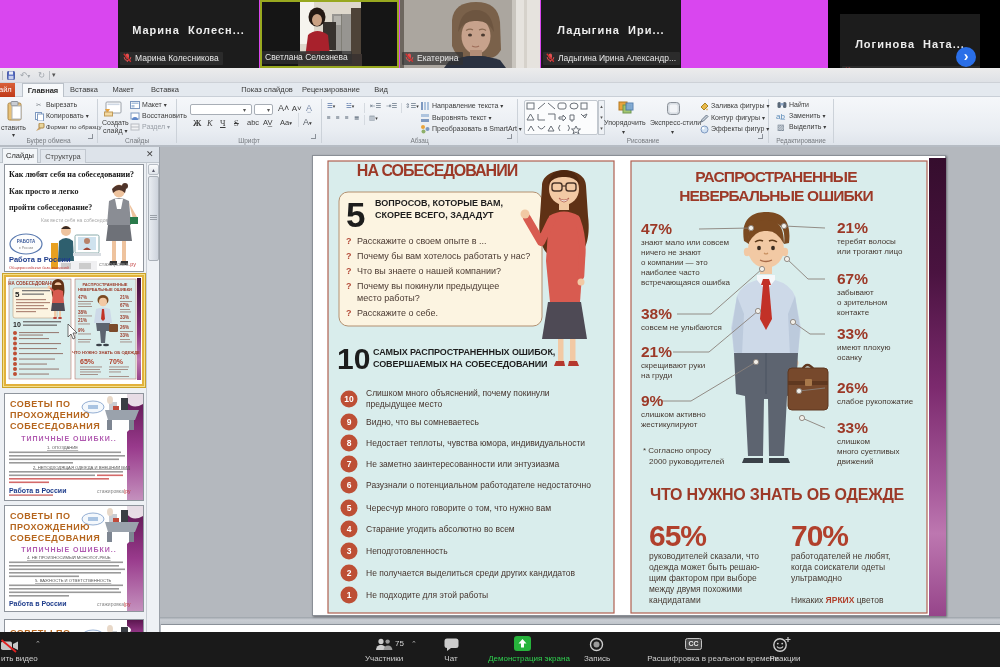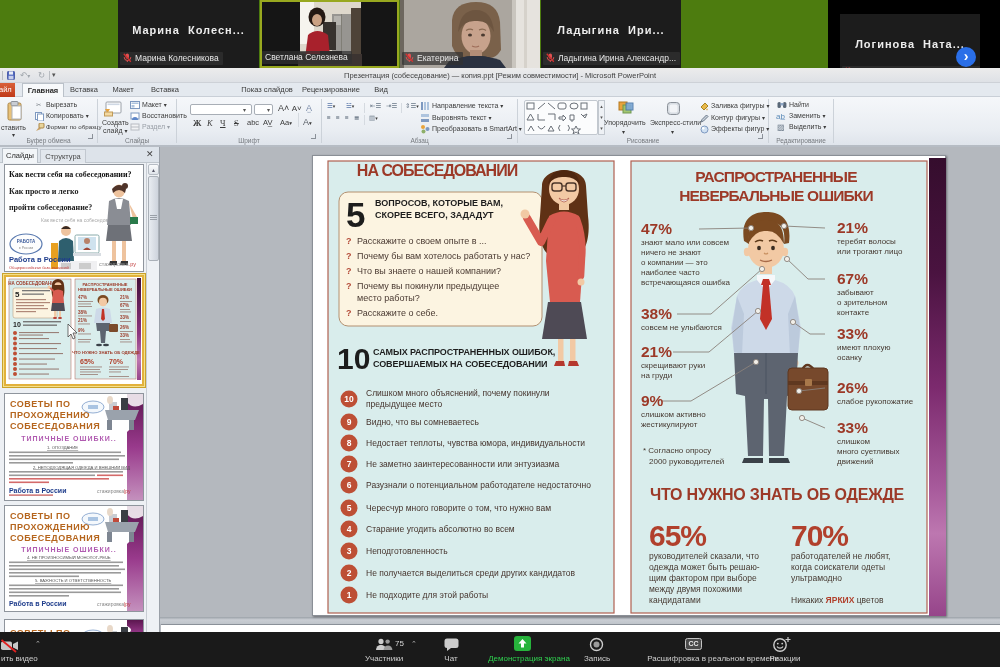--- a/index.html
+++ b/index.html
@@ -1,17 +1,17 @@
 <!DOCTYPE html>
 <html><head><meta charset="utf-8">
 <style>
 *{margin:0;padding:0;box-sizing:border-box;}
 html,body{width:1000px;height:667px;overflow:hidden;background:#000;font-family:"Liberation Sans",sans-serif;}
 .abs{position:absolute;}
-#root{position:relative;width:828px;height:667px;background:#4d7c0f;}
+#root{position:relative;width:828px;height:667px;background:#d946ef;}
 .tile{position:absolute;top:0;height:68px;background:#1c1c1c;overflow:hidden;}
 .tname{position:absolute;width:100%;text-align:center;top:24px;color:#ededed;font-weight:bold;font-size:11px;letter-spacing:1px;white-space:nowrap;}
 .tlabel{position:absolute;left:2px;bottom:3px;background:rgba(50,50,50,0.72);color:#e8e8e8;font-size:8.5px;padding:1px 4px 2px 3px;white-space:nowrap;display:flex;align-items:center;border-radius:1px;}
 .micw{display:inline-block;width:9px;height:10px;margin-right:3px;position:relative;top:0px;}
 #ppt{position:absolute;left:0;top:68px;width:1000px;height:564px;background:#b4b8be;}
 #titlebar{position:absolute;left:0;top:0;width:1000px;height:15px;background:linear-gradient(#ececec,#dee1e6);border-bottom:1px solid #cdd1d7;}
 #tabrow{position:absolute;left:0;top:15px;width:1000px;height:14px;background:#e4e9ef;border-bottom:1px solid #c9cfd7;}
 .tab{position:absolute;top:0;height:14px;line-height:14px;font-size:7.5px;color:#3a3a3a;text-align:center;}
 #ribbon{position:absolute;left:0;top:29px;width:1000px;height:50px;background:linear-gradient(#f5f7fa,#e9edf2 70%,#dfe4eb);border-bottom:2px solid #b6bcc4;}
 .gsep{position:absolute;top:2px;height:44px;width:1px;background:#ccd2d9;}
@@ -109,21 +109,20 @@
   <div class="abs" style="left:2px;top:3px;width:1px;height:9px;background:#b9bdc2;"></div>
   <svg class="abs" style="left:7px;top:3px" width="8" height="9" viewBox="0 0 8 9">
           <rect x="0.4" y="0.4" width="7.2" height="8.2" rx="1" fill="#5068c0" stroke="#36489a" stroke-width="0.8"></rect>
           <rect x="2" y="0.4" width="4" height="3.2" fill="#e8ecf6"></rect>
           <rect x="1.6" y="4.8" width="4.8" height="3.6" fill="#c8d0ea"></rect>
         </svg>
   <div class="abs" style="left:20px;top:2px;font-size:8.5px;color:#a0a6ac;">↶<span style="font-size:6px;">▾</span></div>
   <div class="abs" style="left:38px;top:2px;font-size:8.5px;color:#a0a6ac;">↻</div>
   <div class="abs" style="left:49px;top:3px;width:1px;height:9px;background:#b9bdc2;"></div>
   <div class="abs" style="left:52px;top:3px;font-size:7px;color:#555;">▾</div>
-  <div class="abs" style="left:0;top:3px;width:1000px;text-align:center;font-size:7.5px;color:#3f3f3f;">Презентация (собеседование) — копия.ppt [Режим совместимости] - Microsoft PowerPoint</div>
  </div>
  <div id="tabrow">
   <div class="tab" style="left:-10px;width:25px;background:linear-gradient(#d96038,#c03a1a);color:#fff;">Файл</div>
   <div class="tab" style="left:22px;width:42px;background:#f7f9fb;border:1px solid #bac1c9;border-bottom:none;font-weight:bold;color:#2a2a2a;">Главная</div>
   <div class="tab" style="left:66px;width:36px;">Вставка</div>
   <div class="tab" style="left:105px;width:36px;">Макет</div>
   <div class="tab" style="left:144px;width:42px;">Вставка</div>
   <div class="tab" style="left:190px;width:44px;margin-top:25px;">Анимация</div>
   <div class="tab" style="left:237px;width:60px;">Показ слайдов</div>
   <div class="tab" style="left:299px;width:64px;">Рецензирование</div>
@@ -302,21 +301,21 @@
  </div>
 
  <div id="panel">
   <div id="ptabs">
    <div class="abs" style="left:2px;top:1px;width:36px;height:15px;background:#f2f5f8;border:1px solid #b9c0c8;border-bottom:none;font-size:7.5px;color:#2a2a2a;text-align:center;line-height:14px;">Слайды</div>
    <div class="abs" style="left:40px;top:2px;width:46px;height:14px;background:#e2e7ed;border:1px solid #c2c8d0;border-bottom:none;font-size:7.5px;color:#4a4a4a;text-align:center;line-height:13px;">Структура</div>
    <div class="abs" style="left:146px;top:2px;font-size:9px;color:#444;">✕</div>
   </div>
 
   <div class="thumb" style="top:17px;height:108px;">
-   <div class="abs" style="left:4px;top:5px;width:136px;font-size:8px;font-weight:bold;color:#111;white-space:nowrap;font-family:'Liberation Serif',serif;">Как вести себя на собеседовании?</div>
+   <div class="abs" style="left:4px;top:5px;width:136px;font-size:8px;font-weight:bold;color:#111;white-space:nowrap;font-family:'Liberation Serif',serif;">Как любят себя на собеседовании?</div>
    <div class="abs" style="left:4px;top:22px;font-size:8px;font-weight:bold;color:#222;font-family:'Liberation Serif',serif;">Как просто и легко</div>
    <div class="abs" style="left:4px;top:38px;font-size:8px;font-weight:bold;color:#222;font-family:'Liberation Serif',serif;">пройти собеседование?</div>
    <div class="abs" style="left:36px;top:52px;font-size:5px;color:#aaa;">Как вести себя на собеседовании</div>
    <svg class="abs" style="left:92px;top:18px" width="44" height="86" viewBox="0 0 44 86">
     <ellipse cx="22" cy="8" rx="6" ry="6.5" fill="#eec39e"></ellipse>
             <path d="M15 6 Q22 -2 29 6 L28 10 Q22 4 16 10 Z" fill="#50342a"></path>
             <circle cx="28" cy="3" r="3" fill="#50342a"></circle>
     <path d="M12 18 Q22 12 32 18 L34 42 L10 42 Z" fill="#8a8d94"></path>
             <path d="M18 16 L26 16 L24 26 L20 26 Z" fill="#fff"></path>
     <path d="M11 42 L33 42 L35 58 L9 58 Z" fill="#6e7178"></path>

